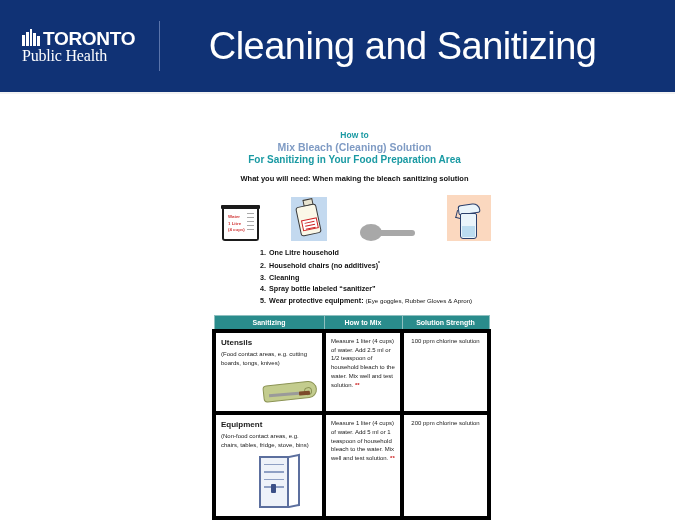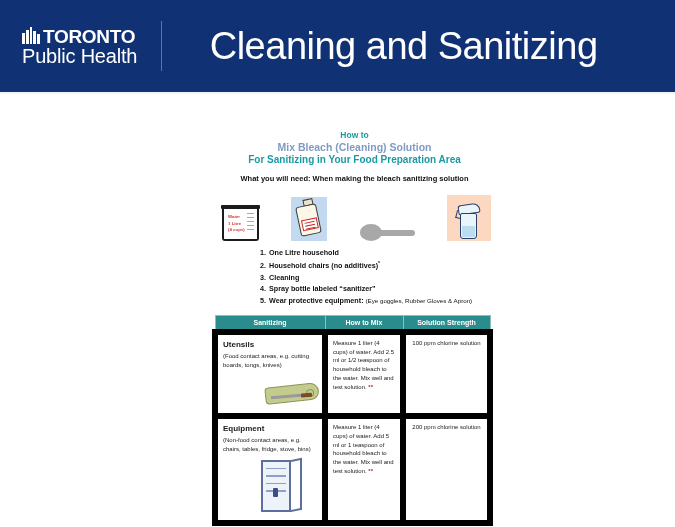--- a/index.html
+++ b/index.html
@@ -25,25 +25,26 @@
   .logo-row1 { display: flex; align-items: flex-start; gap: 3px; }
   .logo-shield { display: block; }
   .logo-toronto {
     font-family: "Liberation Sans", sans-serif;
     font-weight: bold;
     font-size: 19px;
     letter-spacing: -0.3px;
     color: #ffffff;
   }
   .logo-sub {
-    font-size: 20px;
+    font-size: 16px;
     font-weight: normal;
     letter-spacing: -0.2px;
     margin-top: 0;
     color: #ffffff;
+    font-family: Liberation Serif, serif;
   }
   .logo-divider {
     width: 1px; height: 50px;
     background: #5a74ab;
     margin-left: 24px;
   }
   .slide-title {
     flex: 1;
     text-align: center;
     color: #ffffff;
@@ -240,21 +241,21 @@
   .tbl th {
     background: #2a8c8c;
     color: #ffffff;
     font-size: 7px;
     font-weight: bold;
     padding: 3px 0;
     border: 1px solid #8fc0c0;
     text-align: center;
   }
   .tbl td {
-    border: 6px solid #000000;
+    border: 4px solid #000000;
     vertical-align: top;
     padding: 4px 5px;
     font-size: 6px;
     color: #1b1b1b;
     line-height: 1.48;
   }
   .tbl .col-a { width: 110px; }
   .tbl .col-b { width: 78px; }
   .tbl .col-c { width: 87px; }
   .cat-title { font-size: 8px; font-weight: bold; display: block; margin-bottom: 1.5px; }

